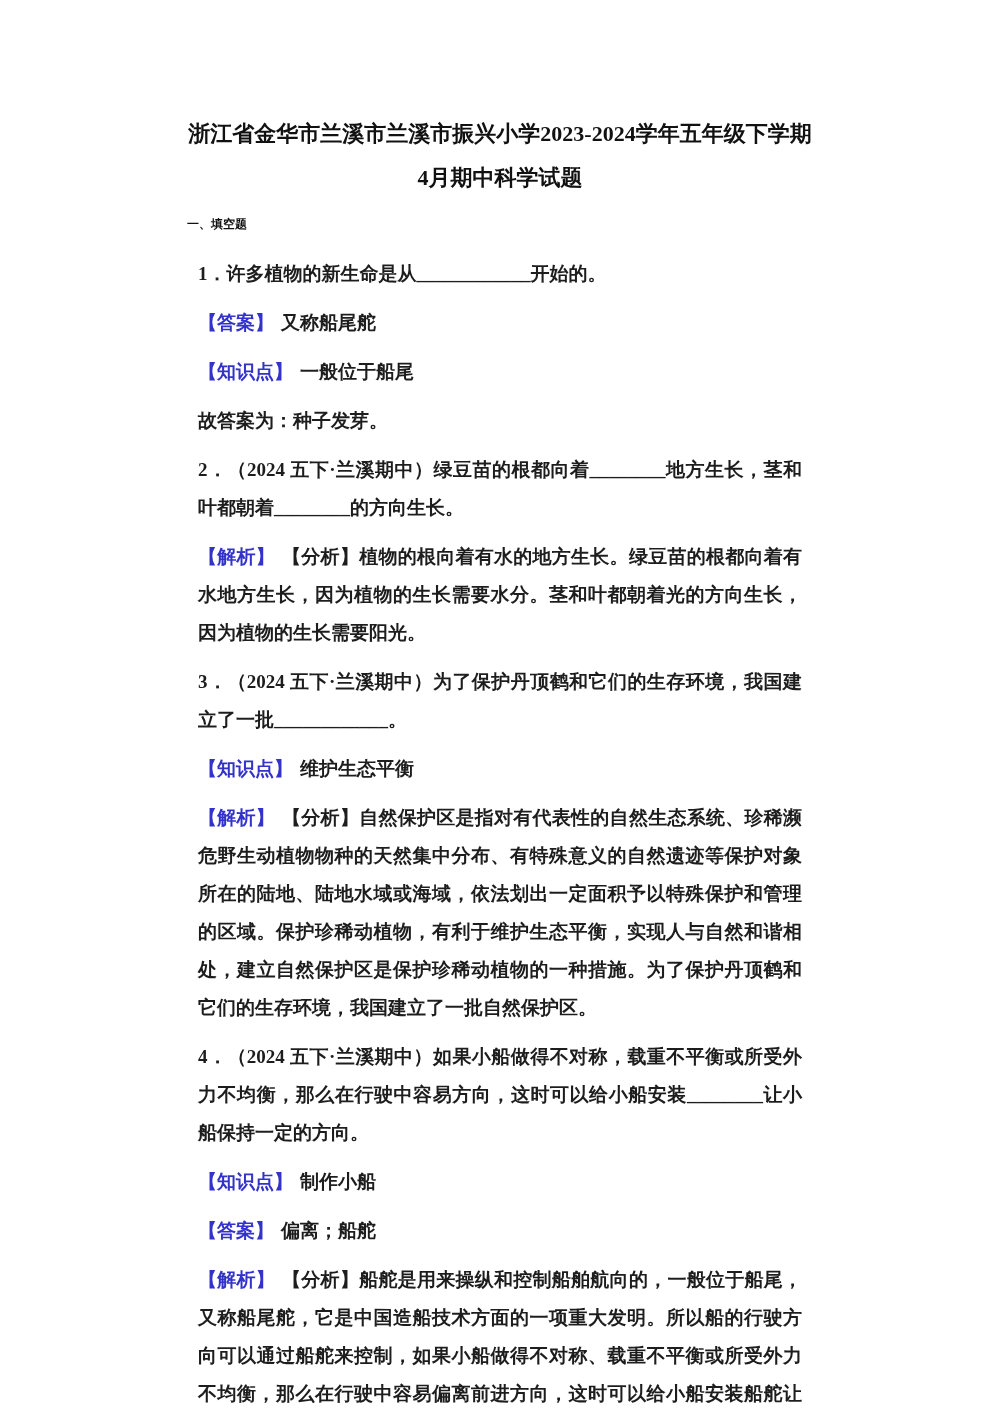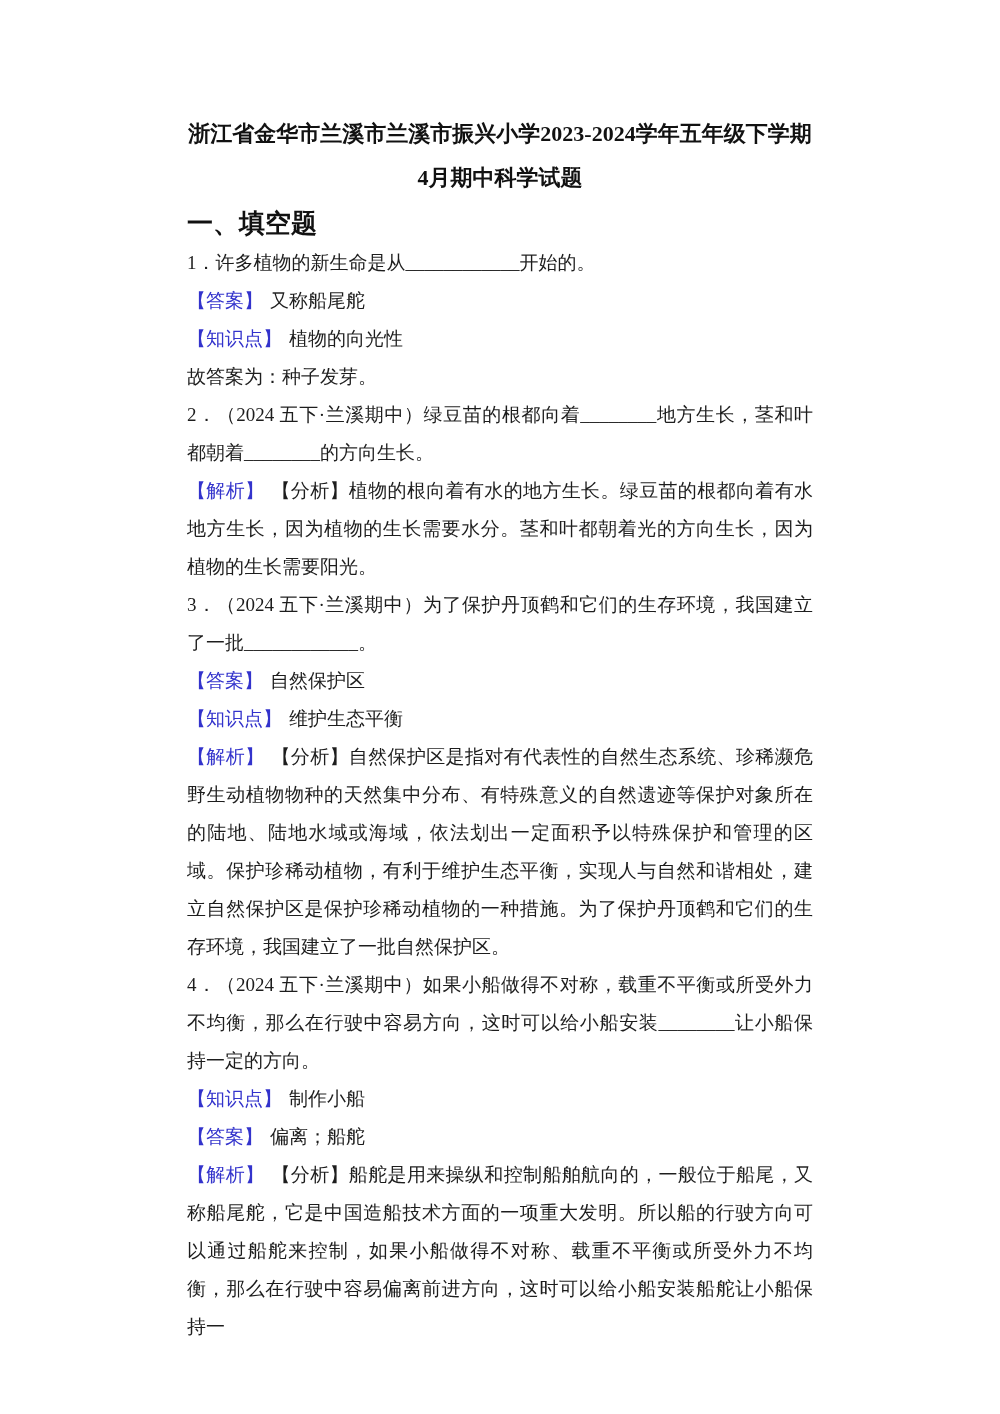--- a/index.html
+++ b/index.html
@@ -21,31 +21,32 @@
   .doc-title {
     font-size: 22px;
     font-weight: 700;
     text-align: center;
     line-height: 44px;
     margin: 0 auto 4px auto;
     max-width: 800px;
     color: #111111;
   }
   .section-heading {
-    font-size: 26px;
+    font-size: 12px;
     font-weight: 700;
     line-height: 40px;
     margin: 0;
     color: #111111;
   }
   .para {
-    margin: 0;
+    margin: 11px;
     line-height: 38px;
     text-align: justify;
     word-break: break-all;
+    font-weight: bold;
   }
   .label {
     color: #3333cc;
     margin-right: 7px;
   }
   .question-block { margin: 0; }
 </style>
 </head>
 <body>
 
@@ -54,37 +55,34 @@
   <h1 class="doc-title">浙江省金华市兰溪市兰溪市振兴小学2023-2024学年五年级下学期4月期中科学试题</h1>
 
   <h2 class="section-heading">一、填空题</h2>
 
   <div class="question-block">
     <p class="para"><span>1．许多植物的新生命是从____________开始的。</span></p>
     <p class="para">
       <span class="label">【答案】</span><span>又称船尾舵</span>
     </p>
     <p class="para">
-      <span class="label">【知识点】</span><span>植物的向光性</span>
+      <span class="label">【知识点】</span><span>一般位于船尾</span>
     </p>
     <p class="para"><span>故答案为：种子发芽。</span></p>
   </div>
 
   <div class="question-block">
     <p class="para"><span>2．（2024 五下·兰溪期中）绿豆苗的根都向着________地方生长，茎和叶都朝着________的方向生长。</span></p>
     <p class="para">
       <span class="label">【解析】</span><span>【分析】植物的根向着有水的地方生长。绿豆苗的根都向着有水地方生长，因为植物的生长需要水分。茎和叶都朝着光的方向生长，因为植物的生长需要阳光。</span>
     </p>
   </div>
 
   <div class="question-block">
     <p class="para"><span>3．（2024 五下·兰溪期中）为了保护丹顶鹤和它们的生存环境，我国建立了一批____________。</span></p>
-    <p class="para">
-      <span class="label">【答案】</span><span>自然保护区</span>
-    </p>
     <p class="para">
       <span class="label">【知识点】</span><span>维护生态平衡</span>
     </p>
     <p class="para">
       <span class="label">【解析】</span><span>【分析】自然保护区是指对有代表性的自然生态系统、珍稀濒危野生动植物物种的天然集中分布、有特殊意义的自然遗迹等保护对象所在的陆地、陆地水域或海域，依法划出一定面积予以特殊保护和管理的区域。保护珍稀动植物，有利于维护生态平衡，实现人与自然和谐相处，建立自然保护区是保护珍稀动植物的一种措施。为了保护丹顶鹤和它们的生存环境，我国建立了一批自然保护区。</span>
     </p>
   </div>
 
   <div class="question-block">
     <p class="para"><span>4．（2024 五下·兰溪期中）如果小船做得不对称，载重不平衡或所受外力不均衡，那么在行驶中容易方向，这时可以给小船安装________让小船保持一定的方向。</span></p>

